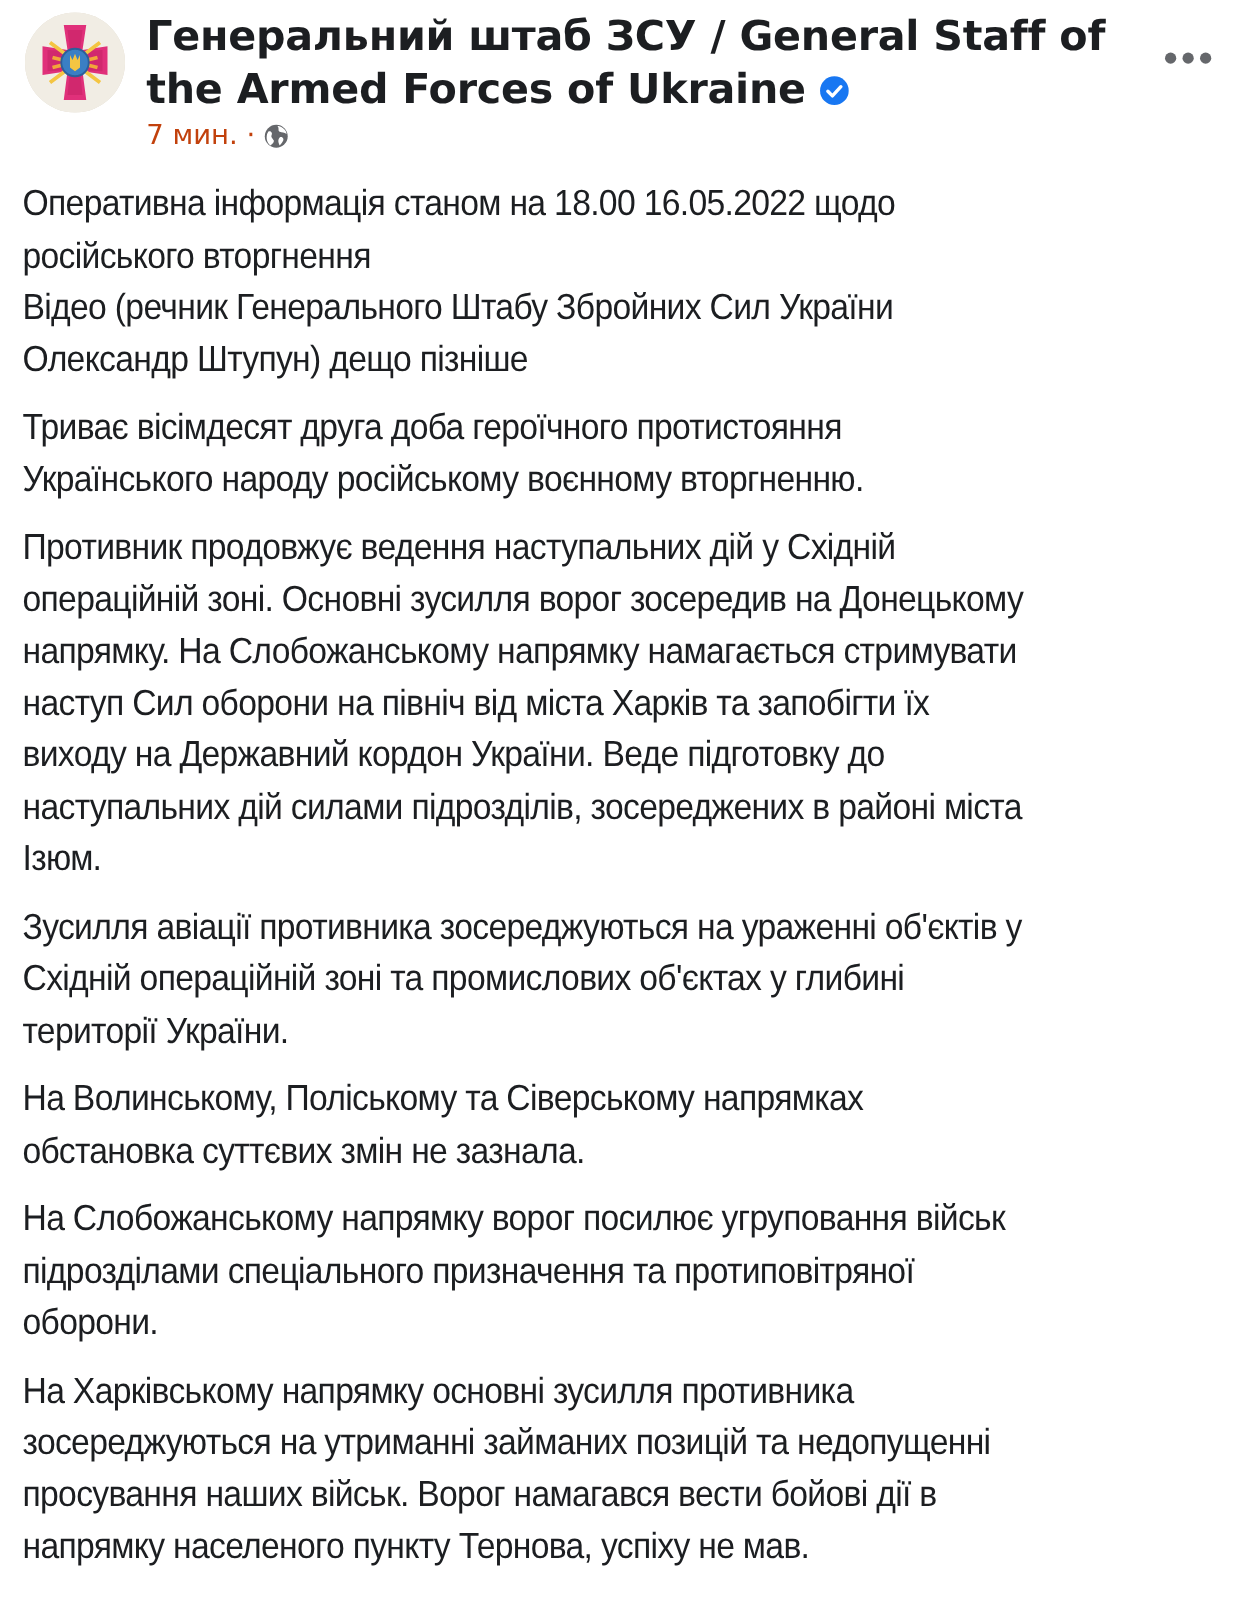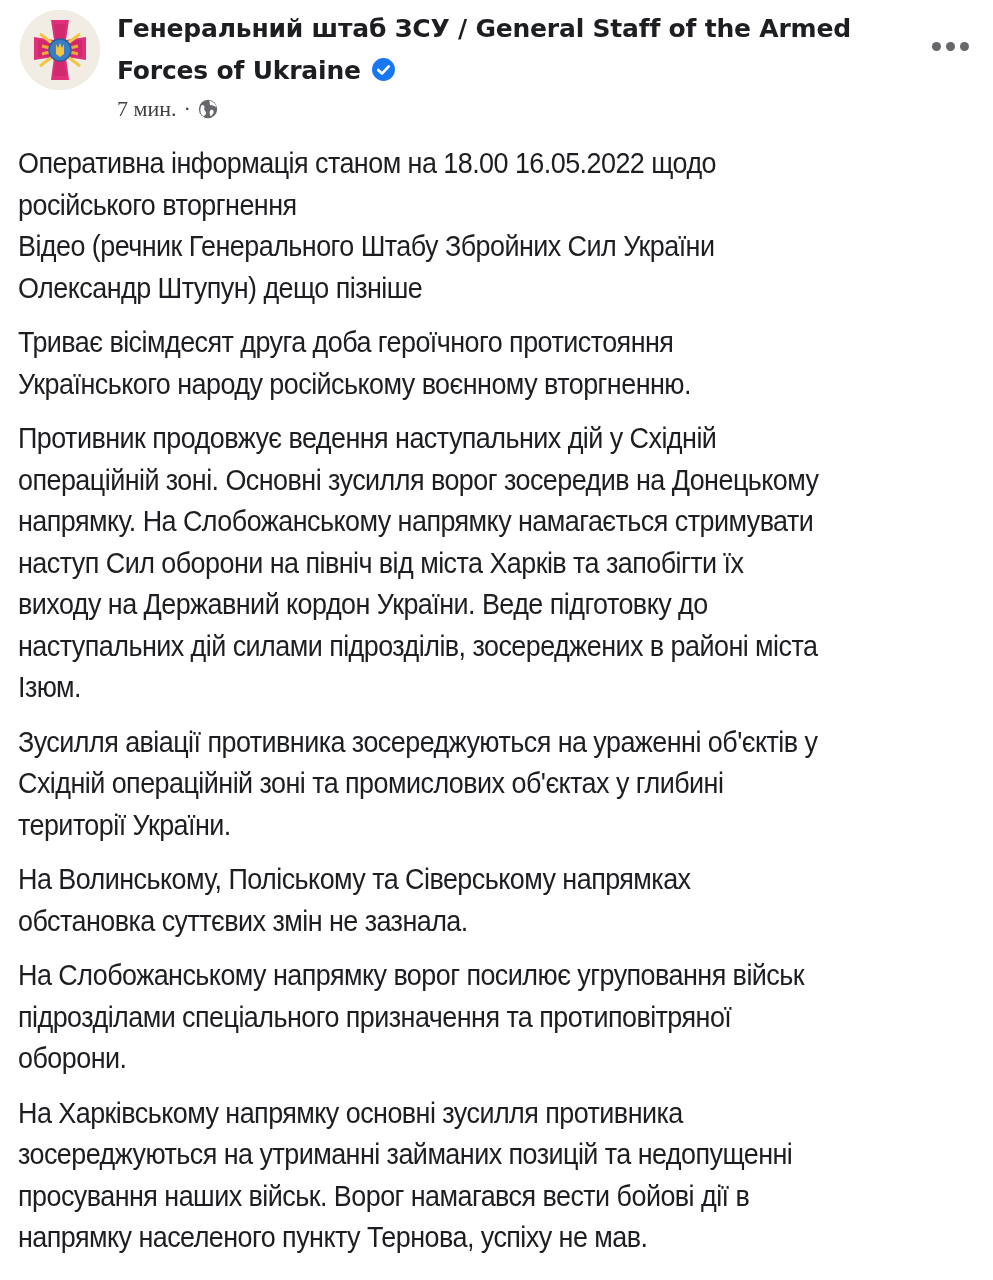--- a/index.html
+++ b/index.html
@@ -32,44 +32,43 @@
       background: #f1ede4;
       overflow: hidden;
       box-shadow: inset 0 0 0 1px #e4e0d6;
     }
     .avatar svg { width: 80px; height: 80px; display: block; }
     .page-name {
       position: absolute;
       left: 117px;
       top: 8px;
       width: 770px;
-      font-size: 25px;
+      font-size: 33px;
       line-height: 42px;
       font-weight: bold;
       color: #1c1e21;
       letter-spacing: -0.2px;
     }
     .verified-badge {
       display: inline-block;
       width: 25px;
       height: 25px;
       vertical-align: -3px;
       margin-left: 10px;
     }
     .verified-badge svg { display: block; width: 25px; height: 25px; }
     .meta {
       position: absolute;
       left: 117px;
       top: 94px;
       font-size: 22px;
       line-height: 30px;
-      color: #404040;
+      color: #c2410c;
       display: flex;
       align-items: center;
-      font-family: Liberation Serif, serif;
     }
     .meta .dot { margin: 0 6px 0 7px; }
     .globe-icon {
       width: 22px;
       height: 22px;
       display: inline-block;
     }
     .globe-icon svg { display: block; width: 22px; height: 22px; }
     .more-button {
       position: absolute;

